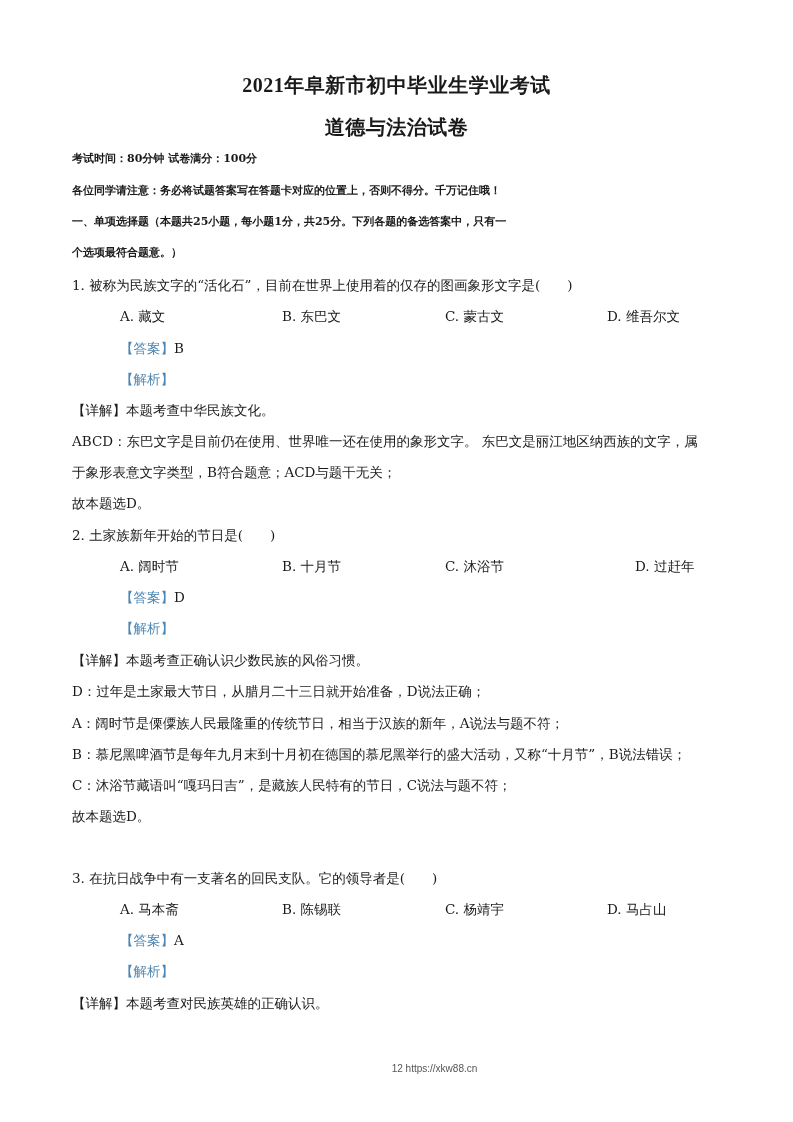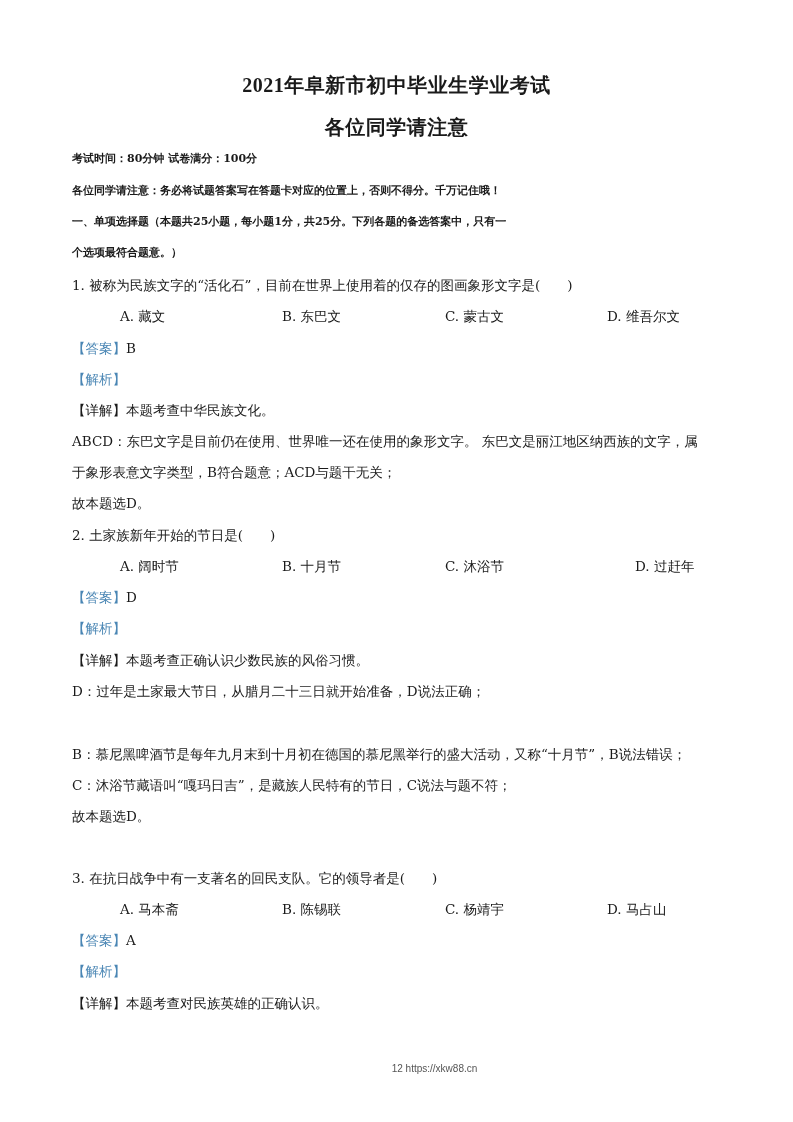--- a/index.html
+++ b/index.html
@@ -4,31 +4,31 @@
 <style>
   html, body { margin: 0; padding: 0; background: #ffffff; }
   body { width: 793px; height: 1122px; position: relative; overflow: hidden;
          font-family: "DejaVu Serif", "Liberation Serif", serif; color: #1a1a1a; }
   .page { position: absolute; left: 0; top: 0; width: 793px; height: 1122px; }
   .title { position: absolute; left: 0; width: 793px; text-align: center; font-weight: bold; font-size: 20px; letter-spacing: 0.5px; }
   .t1 { top: 72px; font-family: Liberation Serif, serif; }
   .t2 { top: 114px; }
   .line { position: absolute; left: 72px; font-size: 13.5px; white-space: nowrap; line-height: 18px; }
   .bold { font-weight: bold; font-size: 11px; }
-  .tag { color: #4a86b4; }
+  .tag { color: #4a86b4; margin-left: 48px; }
   .opt { position: absolute; font-size: 13.5px; white-space: nowrap; line-height: 18px; margin-left: 48px; }
   .footer { position: absolute; top: 1063px; left: 0; width: 793px; text-align: center;
             font-family: Liberation Sans, sans-serif; font-size: 10px; color: #555; padding-left: 38px; }
 </style>
 </head>
 <body>
 
 <div class="page">
   <div class="title t1">2021年阜新市初中毕业生学业考试</div>
-  <div class="title t2">各位同学请注意</div>
+  <div class="title t2">道德与法治试卷</div>
 
   <div class="line bold" style="top:150px">考试时间：80分钟  试卷满分：100分</div>
   <div class="line bold" style="top:182px">各位同学请注意：务必将试题答案写在答题卡对应的位置上，否则不得分。千万记住哦！</div>
   <div class="line bold" style="top:213px">一、单项选择题（本题共25小题，每小题1分，共25分。下列各题的备选答案中，只有一</div>
   <div class="line bold" style="top:244px">个选项最符合题意。）</div>
 
   <div class="line" style="top:276px">1. 被称为民族文字的“活化石”，目前在世界上使用着的仅存的图画象形文字是(　　)</div>
   <div class="opt" style="top:307px;left:72px">A. 藏文</div>
   <div class="opt" style="top:307px;left:234px">B. 东巴文</div>
   <div class="opt" style="top:307px;left:397px">C. 蒙古文</div>
@@ -50,20 +50,21 @@
   <div class="opt" style="top:557px;left:397px">C. 沐浴节</div>
   <div class="opt" style="top:557px;left:587px">D. 过赶年</div>
   <div class="line" style="top:588px">
     <span class="tag">【答案】</span><span>D</span>
   </div>
   <div class="line tag" style="top:619px">【解析】</div>
   <div class="line" style="top:651px">
     <span>【详解】</span><span>本题考查正确认识少数民族的风俗习惯。</span>
   </div>
   <div class="line" style="top:682px">D：过年是土家最大节日，从腊月二十三日就开始准备，D说法正确；</div>
+  <div class="line" style="top:714px">A：阔时节是傈僳族人民最隆重的传统节日，相当于汉族的新年，A说法与题不符；</div>
   <div class="line" style="top:745px">B：慕尼黑啤酒节是每年九月末到十月初在德国的慕尼黑举行的盛大活动，又称“十月节”，B说法错误；</div>
   <div class="line" style="top:776px">C：沐浴节藏语叫“嘎玛日吉”，是藏族人民特有的节日，C说法与题不符；</div>
   <div class="line" style="top:807px">故本题选D。</div>
 
   <div class="line" style="top:869px">3. 在抗日战争中有一支著名的回民支队。它的领导者是(　　)</div>
   <div class="opt" style="top:900px;left:72px">A. 马本斋</div>
   <div class="opt" style="top:900px;left:234px">B. 陈锡联</div>
   <div class="opt" style="top:900px;left:397px">C. 杨靖宇</div>
   <div class="opt" style="top:900px;left:559px">D. 马占山</div>
   <div class="line" style="top:931px">

